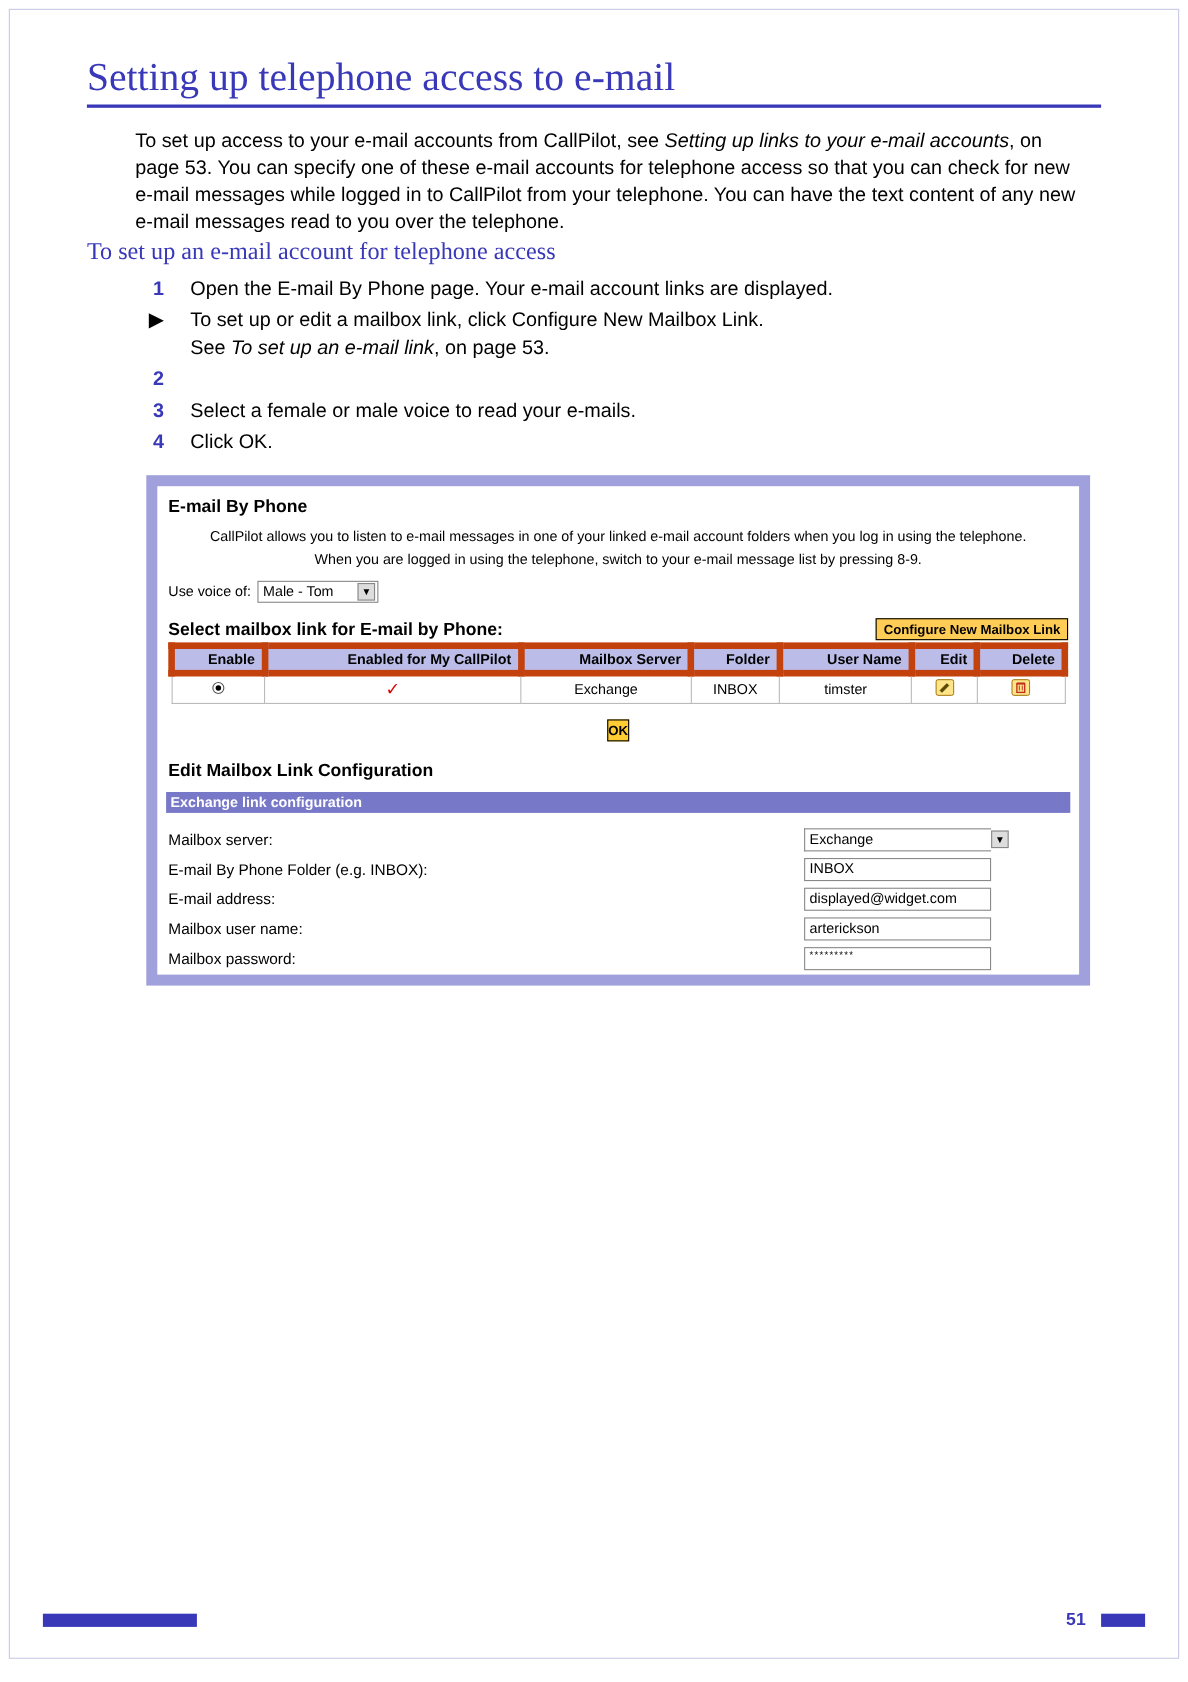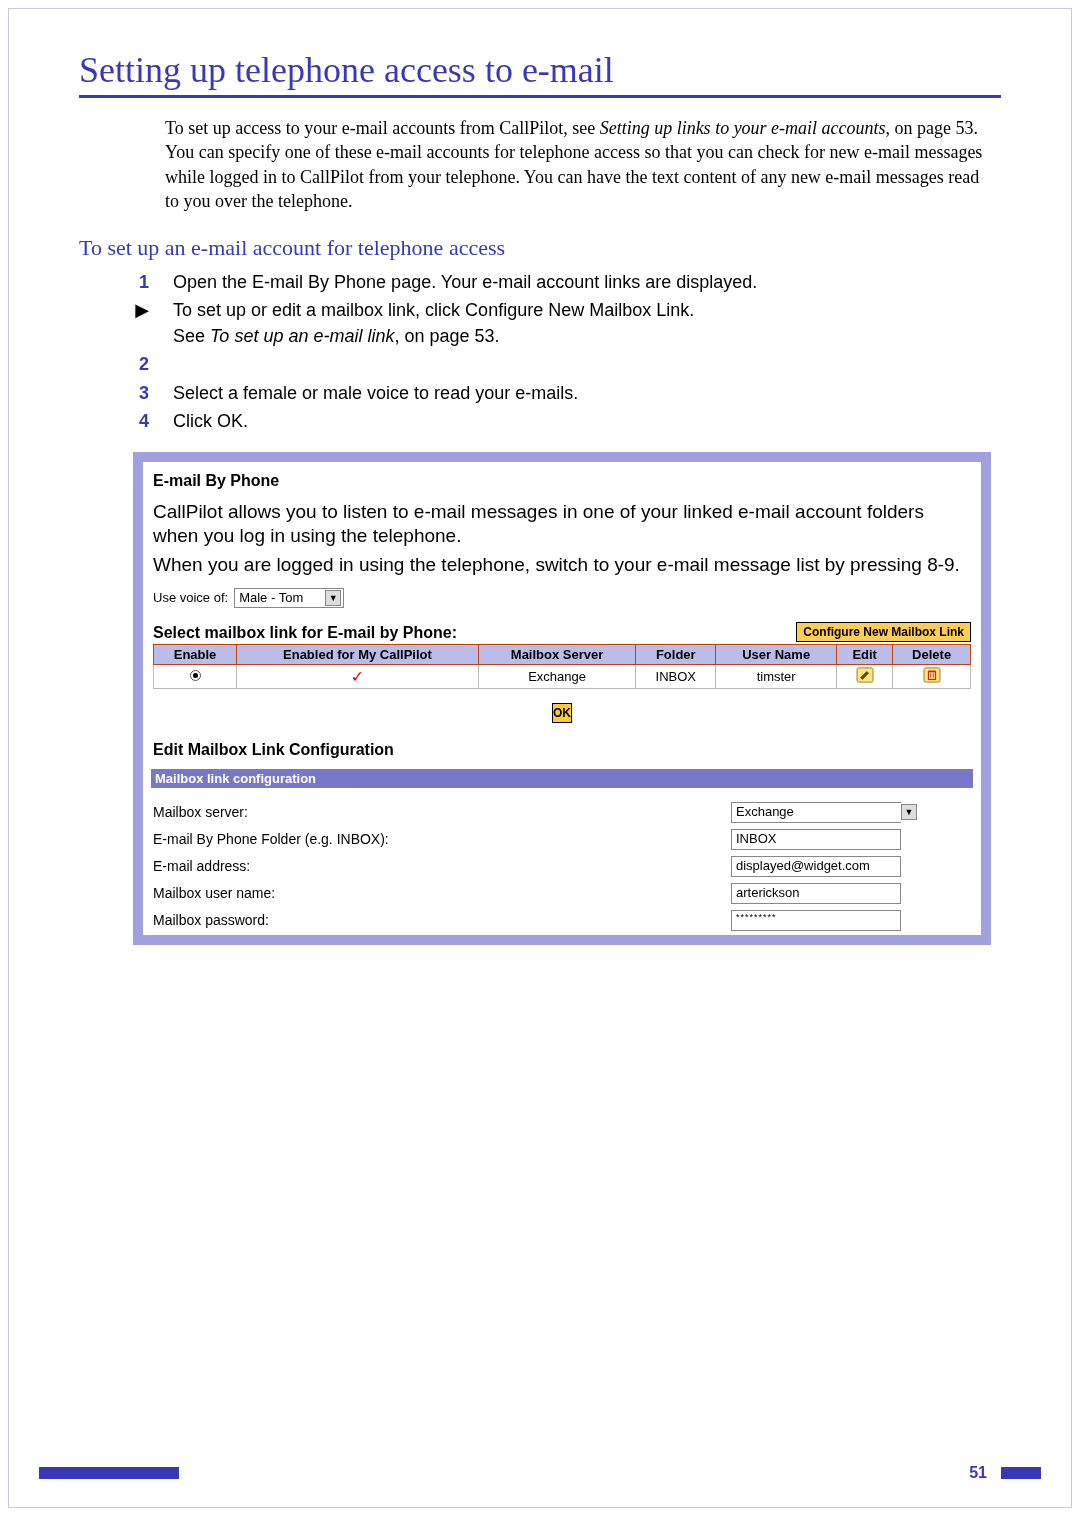--- a/index.html
+++ b/index.html
@@ -20,33 +20,32 @@
       font-weight: normal;
       color: #3838b8;
       margin-bottom: 4px;
     }
     .title-rule {
       border: none;
       border-top: 3px solid #3838b8;
       margin-bottom: 18px;
     }
     .intro-para {
-      margin-left: 86px;
+      margin-left: 44px;
       margin-right: 10px;
       font-size: 18px;
       line-height: 1.35;
       color: #000;
-      font-family: Liberation Serif, serif;
     }
     .intro-para .ital { font-style: italic; }
     .subheading {
       font-family: Georgia, 'Times New Roman', serif;
       font-size: 22px;
       color: #3838b8;
-      margin-top: 22px;
+      margin-top: 2px;
       margin-bottom: 8px;
       font-weight: normal;
     }
     .steps-ol {
       margin-left: 54px;
       list-style: none;
     }
     .step-row {
       display: flex;
       gap: 24px;
@@ -74,21 +73,21 @@
       background: #fff;
       font-size: 13px;
       color: #000;
     }
     .panel-inner { padding: 8px 10px 0 10px; }
     .sec-title-bold {
       font-size: 16px;
       font-weight: bold;
       margin: 2px 0 10px 0;
     }
-    .help-para { font-size: 19px; line-height: 1.3; margin-bottom: 10px; }
+    .help-para { font-size: 13px; line-height: 1.3; margin-bottom: 10px; text-align: center; }
     .blue-bar {
       background: #bcbce8;
       font-weight: bold;
       font-size: 13px;
       padding: 2px 4px;
       margin: 0 -2px;
     }
     .voice-row {
       display: flex;
       align-items: center;
@@ -125,24 +124,24 @@
       padding: 2px 6px;
     }
     table.mailbox-table {
       width: 100%;
       border-collapse: collapse;
       margin-top: 2px;
       font-size: 13px;
     }
     table.mailbox-table th {
       background: #bcbce8;
-      border: 1px solid #c2410c;
+      border: 6px solid #c2410c;
       font-weight: bold;
       padding: 2px 6px;
-      text-align: center;
+      text-align: right;
     }
     table.mailbox-table td {
       border: 1px solid #bbb;
       padding: 2px 6px;
       text-align: center;
       font-size: 13px;
     }
     .radio-dot {
       width: 11px; height: 11px; border-radius: 50%;
       border: 1px solid #555; display: inline-block;
@@ -293,21 +292,21 @@
           </td>
         </tr>
       </tbody>
         </table>
 
       <div class="ok-row">
         <button class="ok-btn">OK</button>
       </div>
 
       <div class="sec-title-bold">Edit Mailbox Link Configuration</div>
-      <div class="blue-bar" style="color:#fff; background:#7878c8;">Mailbox link configuration</div>
+      <div class="blue-bar" style="color:#fff; background:#7878c8;">Exchange link configuration</div>
 
       <div class="form-grid">
         <span>Mailbox server:</span>
         <div class="dd-wide">
           <div class="inp">Exchange</div>
           <span class="dd-arrow">▼</span>
         </div>
 
         <span>E-mail By Phone Folder (e.g. INBOX):</span>
         <div class="inp">INBOX</div>

